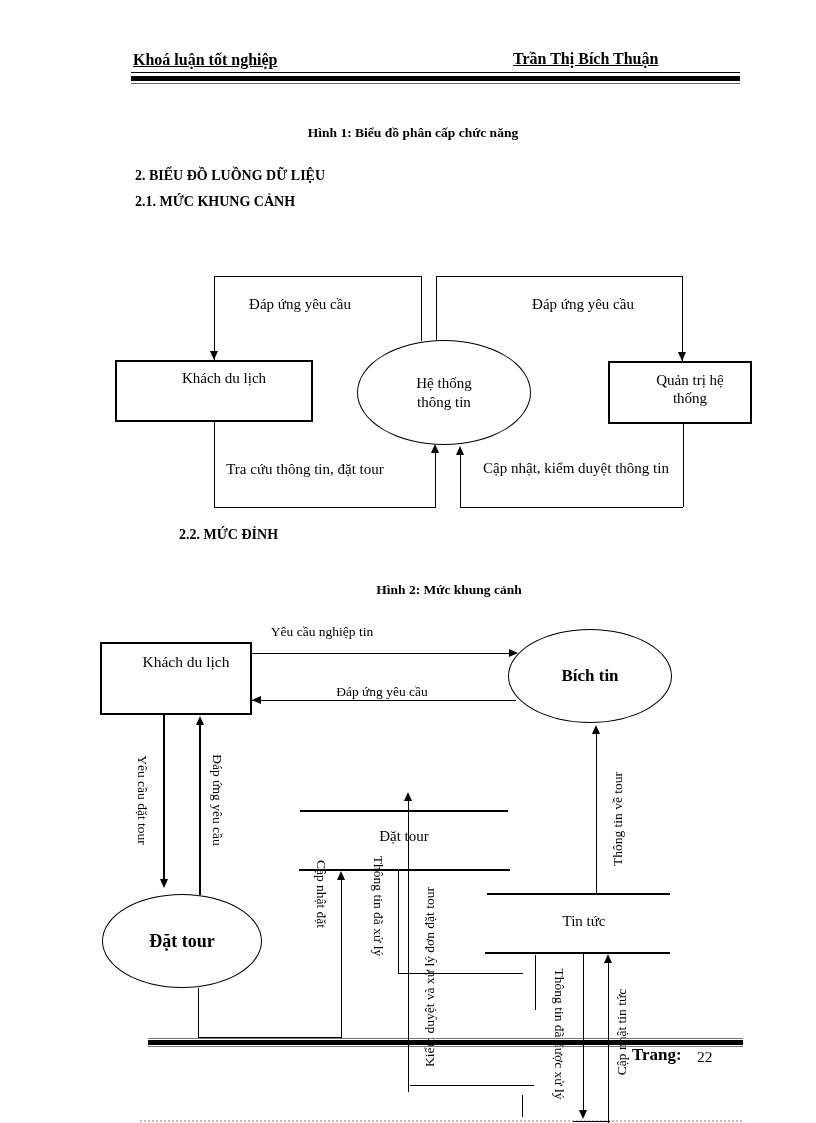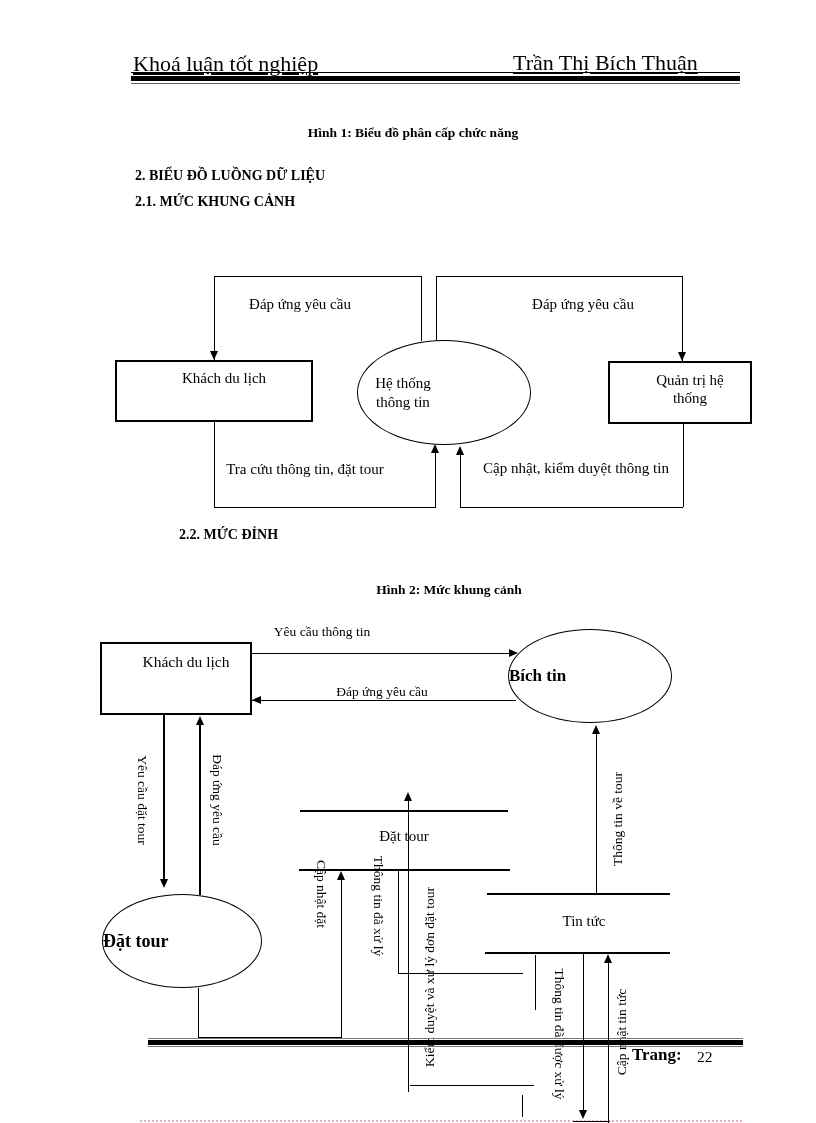--- a/index.html
+++ b/index.html
@@ -1,23 +1,23 @@
 <!DOCTYPE html>
 <html><head>
 <meta charset="utf-8">
 <style>
   html,body{margin:0;padding:0;background:#fff;}
   #page{position:relative;width:816px;height:1123px;background:#fff;overflow:hidden;
         font-family:"Liberation Serif","DejaVu Serif",serif;color:#000;}
-  .hdr{position:absolute;font-weight:normal;font-size:22px;text-decoration:underline;white-space:nowrap;}
+  .hdr{position:absolute;font-weight:bold;font-size:16px;text-decoration:underline;white-space:nowrap;}
   .heading{position:absolute;font-weight:bold;font-size:14px;white-space:nowrap;}
   .caption{position:absolute;font-weight:bold;font-size:13.5px;white-space:nowrap;transform:translate(-50%,-50%);margin-top:24px;}
   .box{position:absolute;border:2px solid #000;box-sizing:border-box;text-align:center;font-size:15px;padding-left:20px;}
   .ellipse{position:absolute;border:1.4px solid #000;border-radius:50%;box-sizing:border-box;
-           display:flex;align-items:center;text-align:center;}
+           display:flex;align-items:center;justify-content:center;text-align:center;}
   .flabel{position:absolute;font-size:15px;white-space:nowrap;transform:translate(-50%,-50%);text-align:center;}
   .flabel.small{font-size:13.5px;}
   .flabel.wrap{white-space:normal;line-height:1.25;}
   .vcw{transform:translate(-50%,-50%) rotate(90deg);}
   .vccw{transform:translate(-50%,-50%) rotate(-90deg);}
   .ln{position:absolute;background:#000;}
   .ah{position:absolute;width:0;height:0;}
   .storeLabel{position:absolute;font-size:15px;white-space:nowrap;transform:translate(-50%,-50%);}
   .footerTxt{position:absolute;white-space:nowrap;}
   .dotted{position:absolute;border-top:2px dotted #dfb3b3;}
@@ -59,21 +59,21 @@
   <div class="ellipse" style="left:508px;top:629px;width:164px;height:94px;font-weight:bold;font-size:17px;">
     <span>Bích tin</span>
   </div>
   <div class="ellipse" style="left:102px;top:894px;width:160px;height:94px;font-weight:bold;font-size:18px;">
     <span>Đặt tour</span>
   </div>
 
   <div class="storeLabel" style="left:404px;top:836px;">Đặt tour</div>
   <div class="storeLabel" style="left:584px;top:921px;">Tin tức</div>
 
-  <div class="flabel small" style="left:322px;top:632px;">Yêu cầu thông tin</div>
+  <div class="flabel small" style="left:322px;top:632px;">Yêu cầu nghiệp tin</div>
   <div class="flabel small" style="left:382px;top:692px;">Đáp ứng yêu cầu</div>
 
   <div class="flabel small vcw" style="left:142px;top:800px;">Yêu cầu đặt tour</div>
   <div class="flabel small vcw" style="left:217px;top:800px;">Đáp ứng yêu cầu</div>
   <div class="flabel small vcw" style="left:321px;top:894px;">Cập nhật đặt</div>
   <div class="flabel small vcw" style="left:378px;top:906px;">Thông tin đã xử lý</div>
   <div class="flabel small vccw" style="left:430px;top:977px;">Kiểm duyệt và xử lý đơn đặt tour</div>
   <div class="flabel small vccw" style="left:618px;top:819px;">Thông tin về tour</div>
   <div class="flabel small vcw" style="left:559px;top:1034px;">Thông tin đã được xử lý</div>
   <div class="flabel small vccw" style="left:622px;top:1032px;">Cập nhật tin tức</div>

